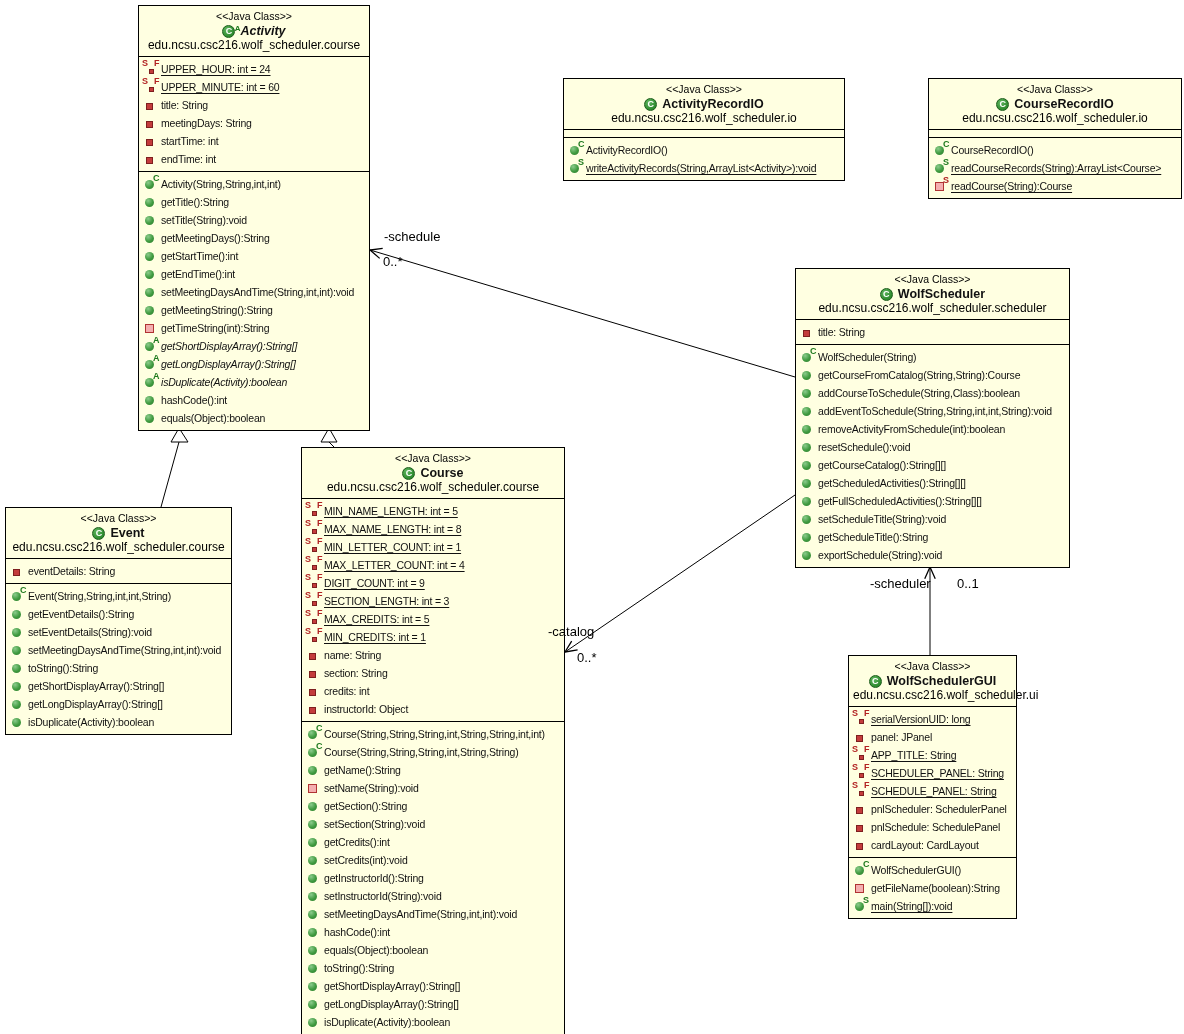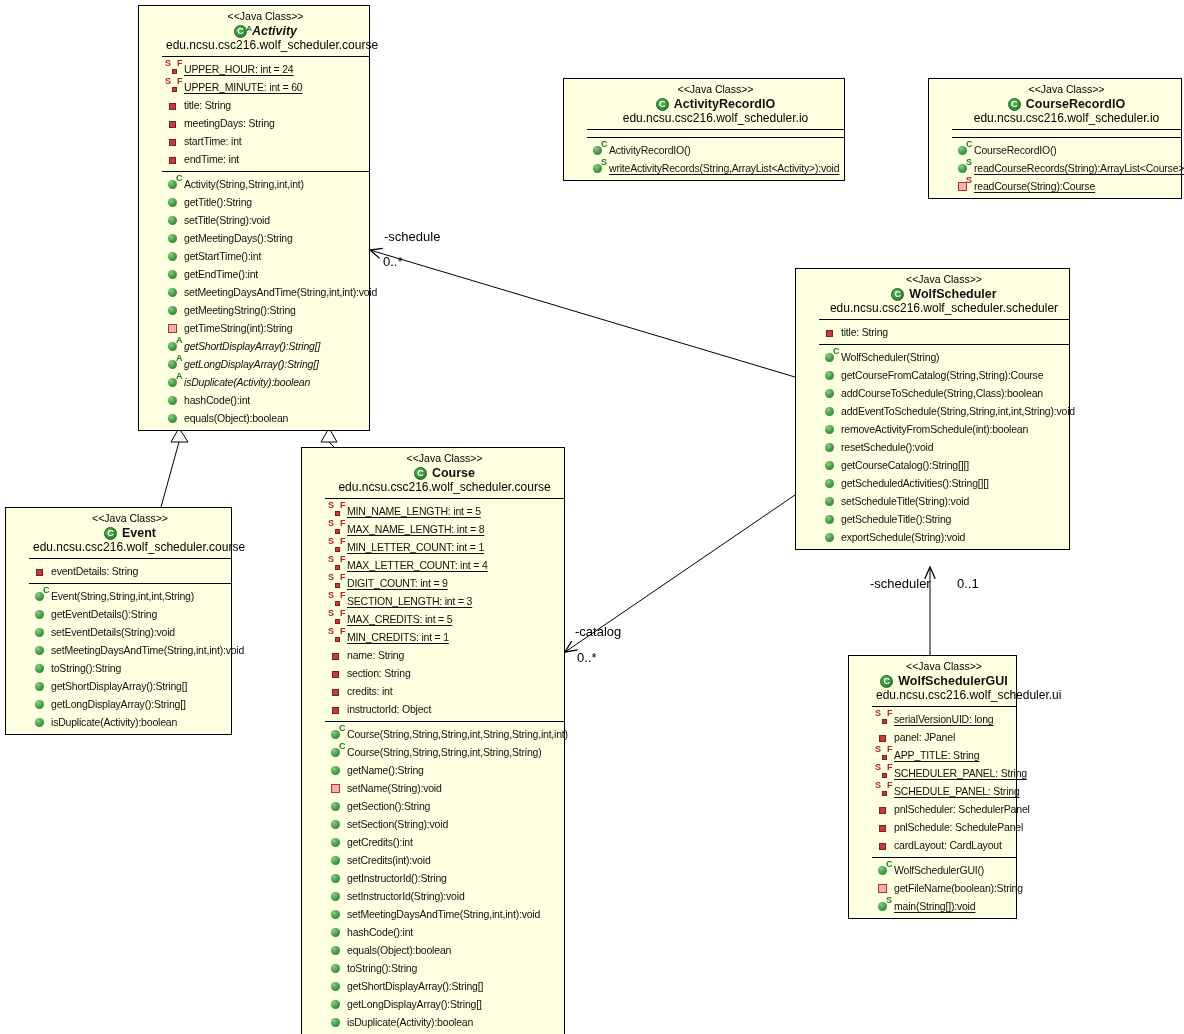--- a/index.html
+++ b/index.html
@@ -7,21 +7,20 @@
     width:1184px;height:1034px;position:relative;background:#ffffff;
     font-family:"Liberation Sans", sans-serif;color:#111;
     overflow:hidden;
   }
   #canvas{position:absolute;left:0;top:0;width:1184px;height:1034px;}
   #edges{position:absolute;left:0;top:0;width:1184px;height:1034px;pointer-events:none;}
 
   .uml-class{
     position:absolute;background:#FFFFE1;border:1px solid #000;
     box-sizing:border-box;
-    padding-left:23px;
   }
   .c-title{text-align:center;padding:3px 4px 4px 4px;}
   .stereotype{font-size:10.5px;line-height:14px;color:#000;}
   .cls-name-row{font-size:12.5px;font-weight:bold;line-height:16px;display:flex;justify-content:center;align-items:center;gap:3px;}
   .cls-name-row.abstract .cls-name{font-style:italic;}
   .pkg{font-size:12px;line-height:13px;color:#000;}
 
   .compartment{border-top:1px solid #000;padding:3px 0;}
   .compartment.empty{padding:3px 0;min-height:1px;}
 
@@ -351,20 +350,26 @@
         <div class="member-row">
           <span class="mico">
             <span class="sphere"></span>
           </span>
           <span class="m-text">getScheduledActivities():String[][]</span>
         </div>
         <div class="member-row">
           <span class="mico">
             <span class="sphere"></span>
           </span>
+          <span class="m-text">getFullScheduledActivities():String[][]</span>
+        </div>
+        <div class="member-row">
+          <span class="mico">
+            <span class="sphere"></span>
+          </span>
           <span class="m-text">setScheduleTitle(String):void</span>
         </div>
         <div class="member-row">
           <span class="mico">
             <span class="sphere"></span>
           </span>
           <span class="m-text">getScheduleTitle():String</span>
         </div>
         <div class="member-row">
           <span class="mico">
@@ -743,17 +748,17 @@
           <span class="mico">
             <span class="sphere"></span>
             <span class="sup g msup">S</span>
           </span>
           <span class="m-text u">main(String[]):void</span>
         </div>
       </div>
     </div>
     <div class="edge-label" style="left: 384px; top: 230px;">-schedule</div>
     <div class="edge-label" style="left: 383px; top: 255px;">0..*</div>
-    <div class="edge-label" style="left: 575px; top: 625px;">-catalog</div>
+    <div class="edge-label" style="left: 548px; top: 625px;">-catalog</div>
     <div class="edge-label" style="left: 577px; top: 651px;">0..*</div>
     <div class="edge-label" style="left: 870px; top: 577px;">-scheduler</div>
     <div class="edge-label" style="left: 957px; top: 577px;">0..1</div>
   </div>
 
 </body></html>

